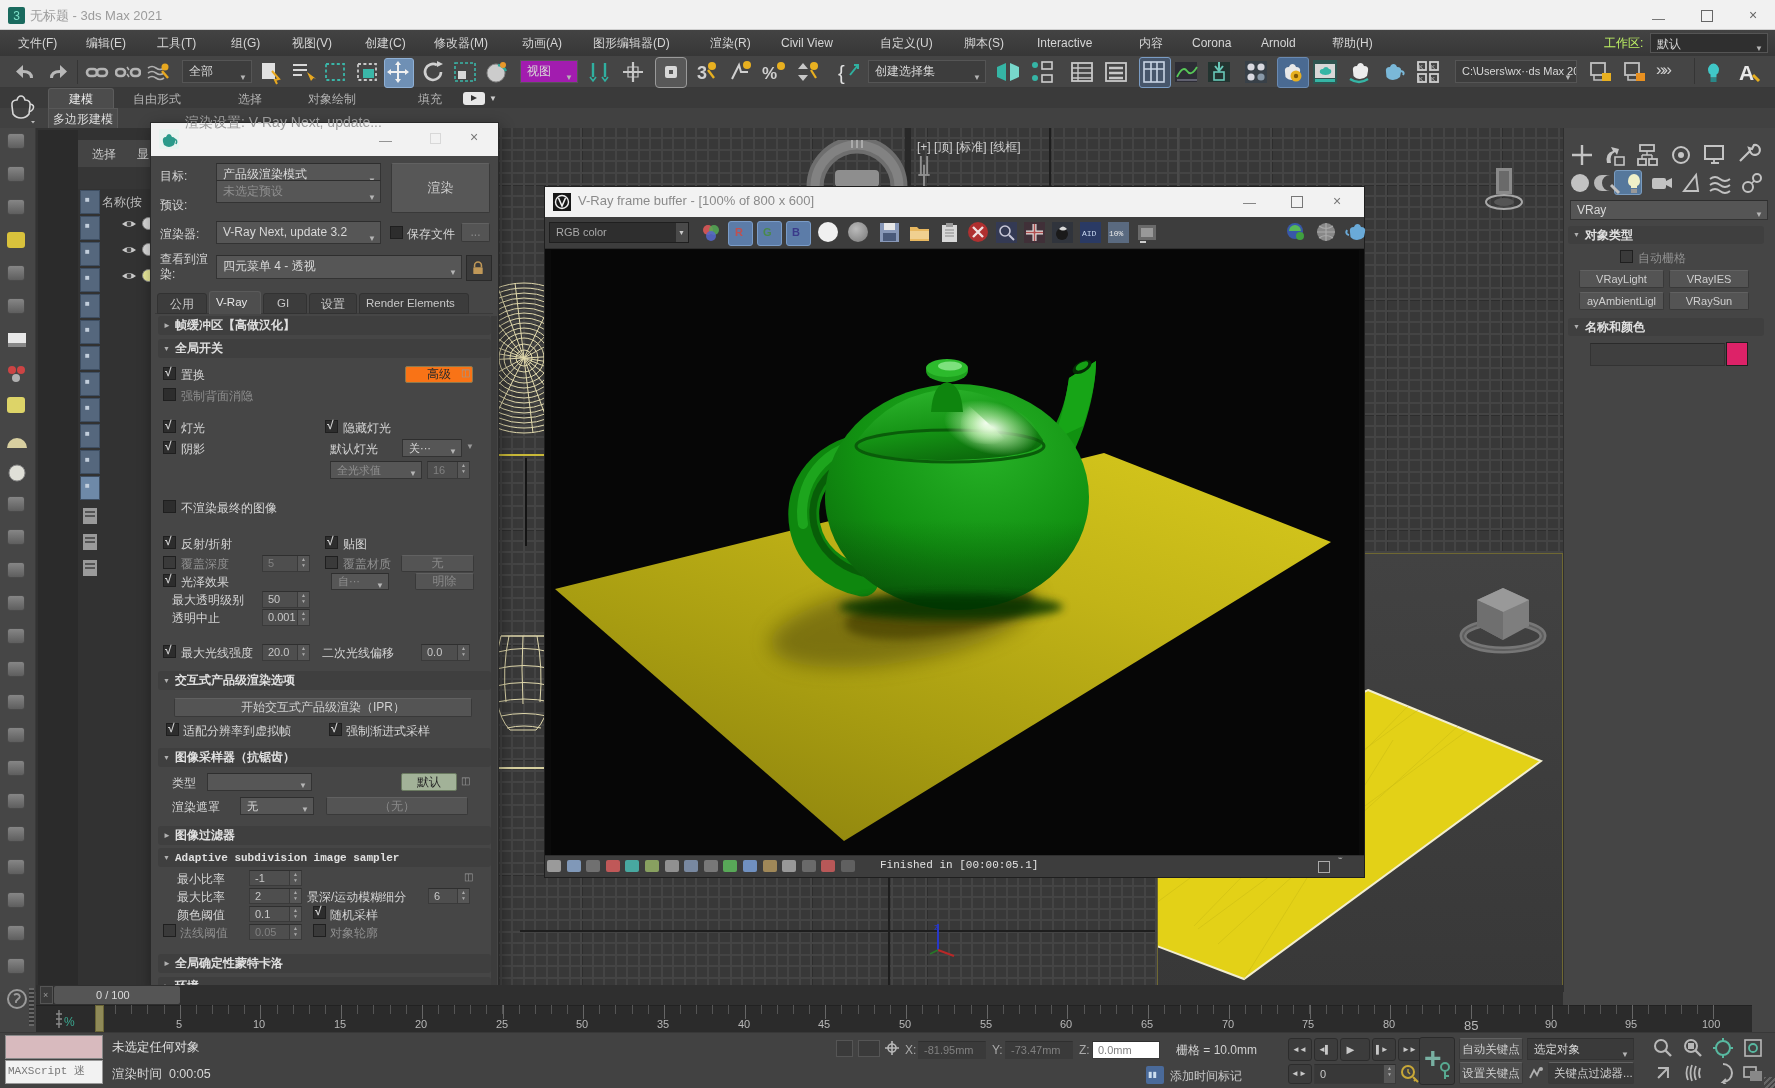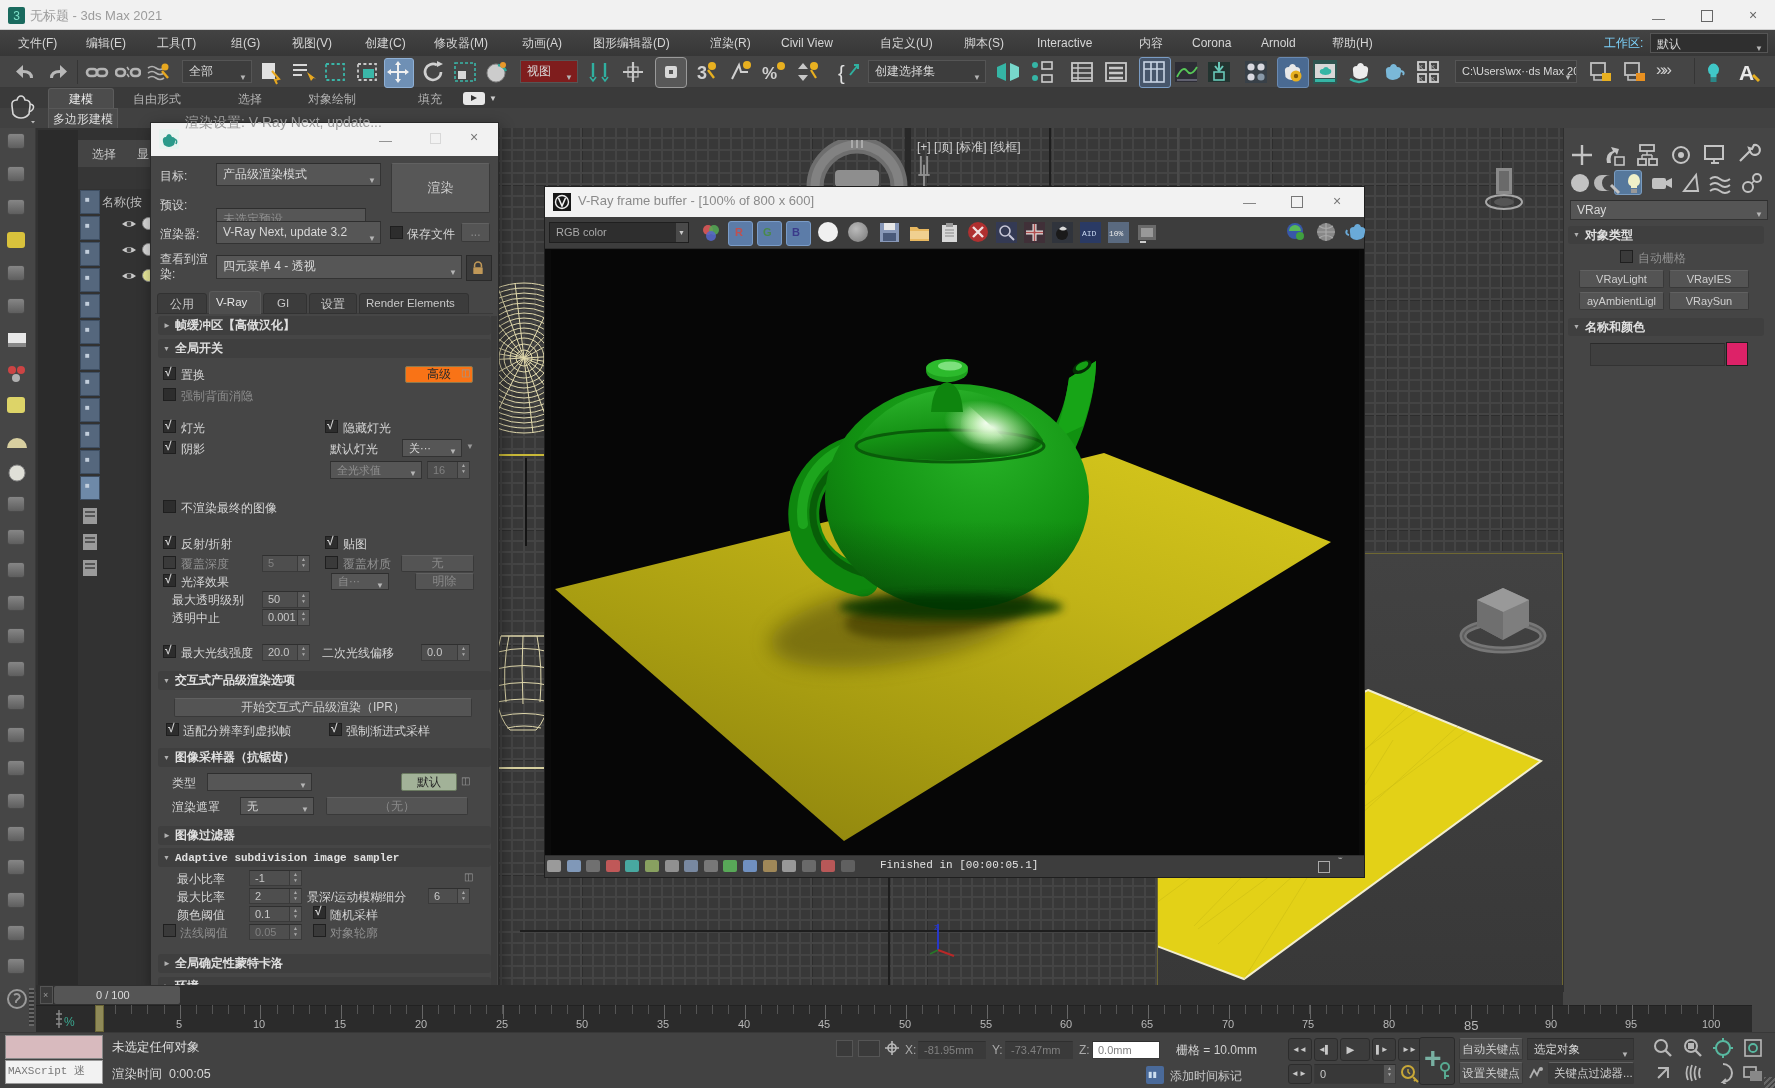--- a/index.html
+++ b/index.html
@@ -55,21 +55,21 @@
 <div class="tx" style="left:593px;top:37px;font-size:12px;color:#d6d6d6">图形编辑器(D)</div>
 <div class="tx" style="left:710px;top:37px;font-size:12px;color:#d6d6d6">渲染(R)</div>
 <div class="tx" style="left:781px;top:37px;font-size:12px;color:#d6d6d6">Civil View</div>
 <div class="tx" style="left:880px;top:37px;font-size:12px;color:#d6d6d6">自定义(U)</div>
 <div class="tx" style="left:964px;top:37px;font-size:12px;color:#d6d6d6">脚本(S)</div>
 <div class="tx" style="left:1037px;top:37px;font-size:12px;color:#d6d6d6">Interactive</div>
 <div class="tx" style="left:1139px;top:37px;font-size:12px;color:#d6d6d6">内容</div>
 <div class="tx" style="left:1192px;top:37px;font-size:12px;color:#d6d6d6">Corona</div>
 <div class="tx" style="left:1261px;top:37px;font-size:12px;color:#d6d6d6">Arnold</div>
 <div class="tx" style="left:1332px;top:37px;font-size:12px;color:#d6d6d6">帮助(H)</div>
-<div class="tx" style="left:1604px;top:37px;font-size:12px;color:#7dd3fc">工作区:</div>
+<div class="tx" style="left:1604px;top:37px;font-size:12px;color:#bef264">工作区:</div>
 <div class="dd" style="left:1650px;top:33px;width:118px;height:20px;background:#2f2f2f;border-color:#555">默认<span class="ar">▼</span></div>
 
 <div class="ab" style="left:0;top:56px;width:1775px;height:32px;background:#454545;border-bottom:1px solid #393939;box-sizing:border-box"></div>
 <div id="tbar"></div>
 
 <div class="ab" style="left:0;top:88px;width:1775px;height:20px;background:#3a3a3a"></div>
 <div class="ab" style="left:0;top:108px;width:1775px;height:20px;background:#414141"></div>
 <svg class="ab" style="left:6px;top:92px" width="30" height="32" viewBox="0 0 30 32">
     <path d="M6 14 Q5 8 11 8 Q12 4 15 4 Q18 4 19 8 Q25 8 24 14 L23 22 Q20 26 15 26 Q10 26 7 22 Z" fill="none" stroke="#d8d8d8" stroke-width="1.6"></path>
     <path d="M24 12 Q29 13 27 17 Q26 19 23 20" fill="none" stroke="#d8d8d8" stroke-width="1.6"></path>
@@ -141,21 +141,21 @@
 <svg class="ti" style="left:452px" viewBox="0 0 26 26">
     <rect x="3" y="4" width="20" height="18" fill="none" stroke="#3ab6a8" stroke-width="1.6" stroke-dasharray="3 2"></rect>
     <rect x="6" y="12" width="8" height="8" fill="#d8d8d8"></rect>
   </svg>
 <svg class="ti" style="left:484px" viewBox="0 0 26 26">
     <circle cx="12" cy="14" r="9" fill="#cccccc"></circle>
     <circle cx="12" cy="14" r="9" fill="none" stroke="#888"></circle>
     <path d="M14 6 a8 5 40 0 1 8 6" stroke="#30a898" stroke-width="2.4" fill="none"></path>
     <circle cx="19" cy="6" r="3" fill="#e8982a"></circle>
   </svg>
-<div class="dd" style="left:520px;top:60px;width:58px;height:23px;background:#7f1d1d;border-color:#555">视图<span class="ar">▼</span></div>
+<div class="dd" style="left:520px;top:60px;width:58px;height:23px;background:#a21caf;border-color:#555">视图<span class="ar">▼</span></div>
 <svg class="ti" style="left:586px" viewBox="0 0 26 26">
     <path d="M7 4 v14 M19 4 v14" stroke="#30b0a0" stroke-width="2.4"></path>
     <path d="M7 21 l0 0 M4 18 l3 4 l3 -4 M16 18 l3 4 l3 -4" stroke="#30b0a0" stroke-width="1.6" fill="none"></path>
   </svg>
 <svg class="ti" style="left:620px" viewBox="0 0 26 26">
     <path d="M13 3 v20 M3 13 h20" stroke="#c8c8c8" stroke-width="2.2"></path>
     <path d="M8 8 h10 v10 h-10 z" fill="none" stroke="#c8c8c8" stroke-width="1.2"></path>
   </svg>
 <div class="ab" style="left:655px;top:57px;width:30px;height:29px;background:#585858;border:1px solid #9a9a9a;border-radius:4px"></div>
 <svg class="ti" style="left:658px;top:59px" viewBox="0 0 26 26">
@@ -660,21 +660,21 @@
   </svg>
 <div class="tx" style="left:185px;top:115px;font-size:14px;color:#9a9a9a">渲染设置: V-Ray Next, update...</div>
 <div class="tx" style="left:379px;top:134px;font-size:13px;color:#888">—</div>
 <div class="ab" style="left:430px;top:133px;width:9px;height:9px;border:1px solid #d8d8d8"></div>
 <div class="tx" style="left:470px;top:130px;font-size:14px;color:#777">×</div>
 
 <div class="lbl" style="left:160px;top:169px">目标:</div>
 <div class="dd" style="left:216px;top:163px;width:165px;height:23px">产品级渲染模式<span class="ar">▼</span></div>
 <div class="btn" style="left:391px;top:163px;width:99px;height:50px;font-size:13px;line-height:48px;background:#575757">渲染</div>
 <div class="lbl" style="left:160px;top:198px">预设:</div>
-<div class="dd dim" style="left:216px;top:208px;width:150px;height:23px">未选定预设<span class="ar">▼</span></div>
+<div class="dd dim" style="left:216px;top:180px;width:165px;height:23px">未选定预设<span class="ar">▼</span></div>
 <div class="lbl" style="left:160px;top:227px">渲染器:</div>
 <div class="dd" style="left:216px;top:221px;width:165px;height:23px">V-Ray Next, update 3.2<span class="ar">▼</span></div>
 <div class="chk" style="left:390px;top:226px"></div>
 <div class="lbl" style="left:407px;top:227px">保存文件</div>
 <div class="btn dim" style="left:461px;top:223px;width:29px;height:19px;line-height:17px">...</div>
 <div class="lbl" style="left:160px;top:252px">查看到渲</div>
 <div class="lbl" style="left:160px;top:267px">染:</div>
 <div class="dd" style="left:216px;top:255px;width:246px;height:24px">四元菜单 4 - 透视<span class="ar">▼</span></div>
 <div class="ab" style="left:466px;top:255px;width:24px;height:24px;background:#3a3a3a;border:1px solid #2a2a2a"></div>
 <svg class="ab" style="left:472px;top:261px" width="12" height="14" viewBox="0 0 14 16">

